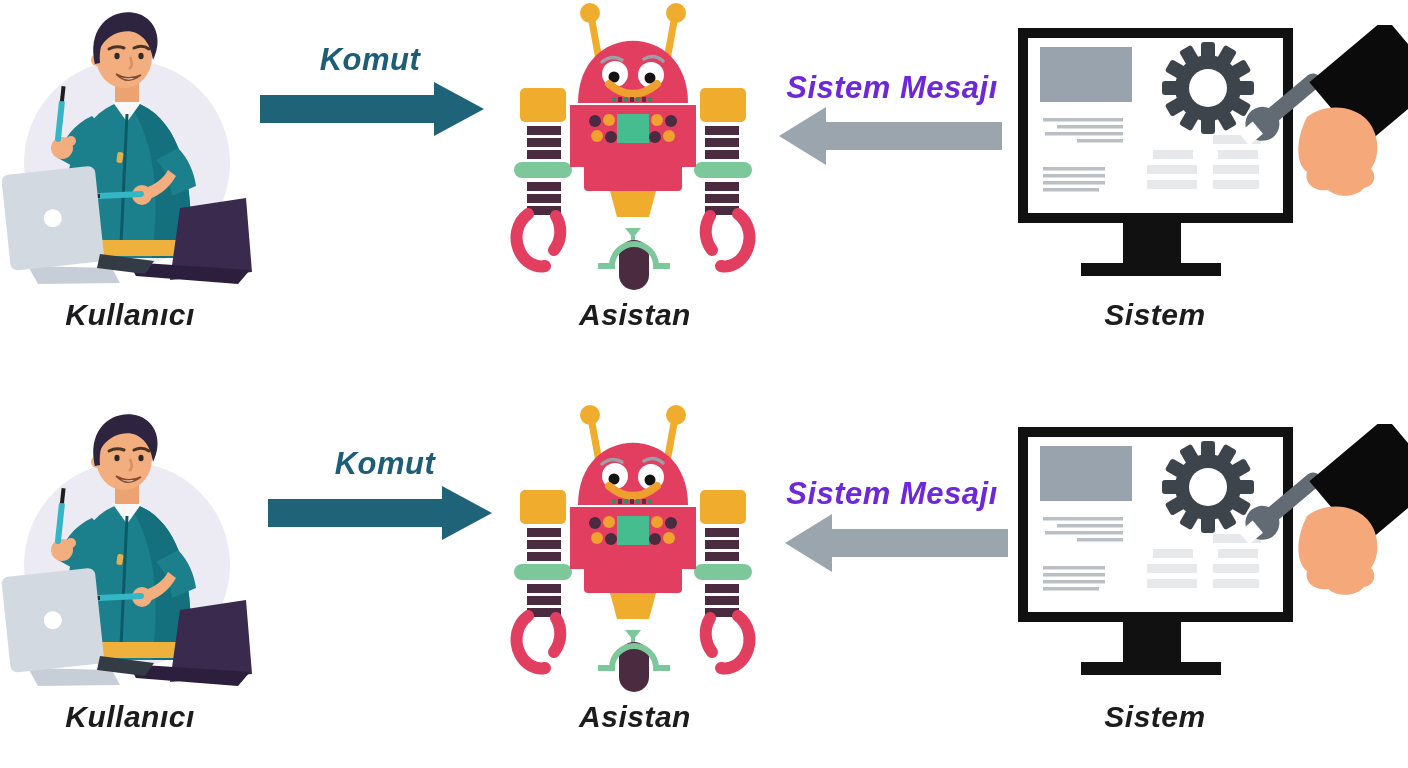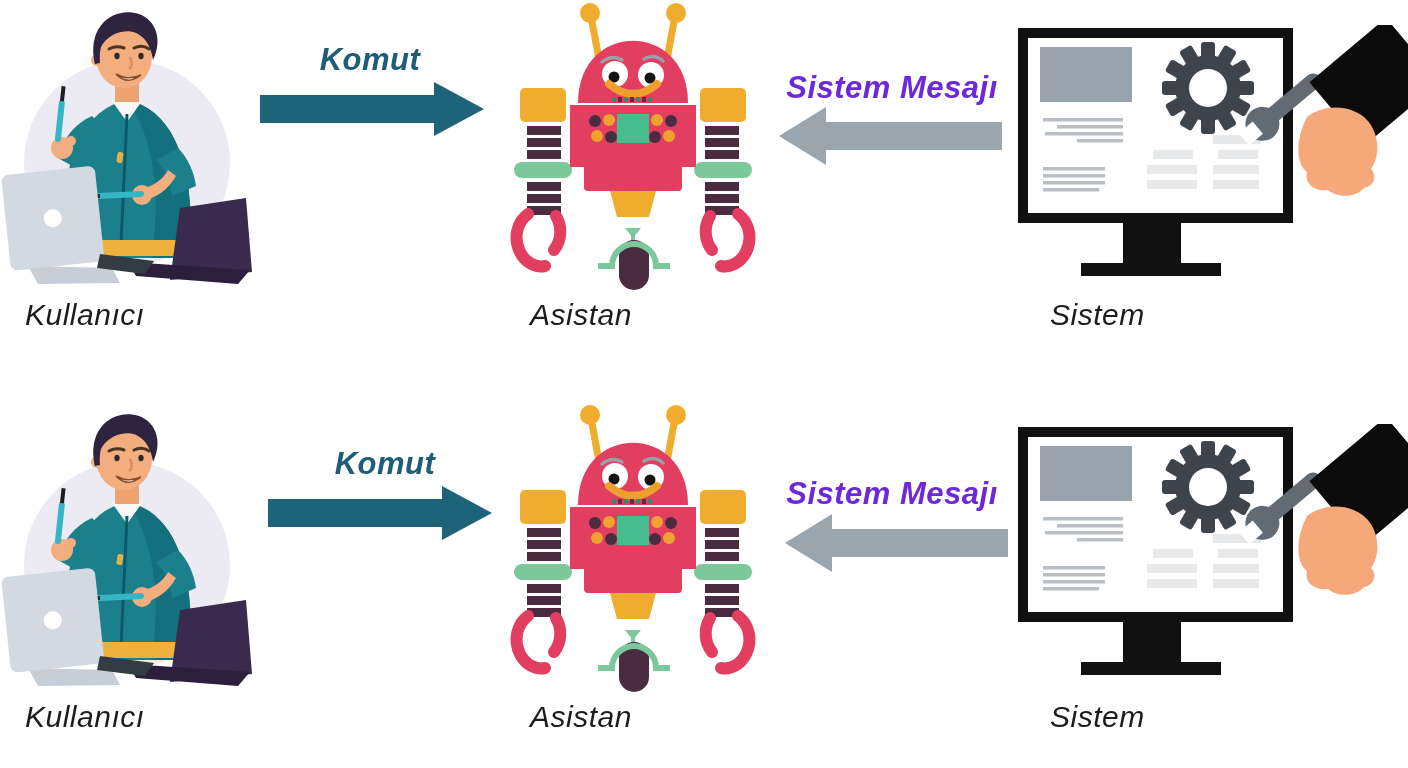--- a/index.html
+++ b/index.html
@@ -5,22 +5,22 @@
   html,body{margin:0;padding:0;background:#ffffff;}
   #canvas{
     position:relative;width:1408px;height:768px;overflow:hidden;
     background:#ffffff;font-family:"Liberation Sans",sans-serif;
   }
   .row{position:absolute;left:0;width:1116px;height:345px;}
   .row.r0{top:0;}
   .row.r1{top:402px;}
   .abs{position:absolute;}
   .node-label{
-    position:absolute;top:298px;width:210px;
-    font-size:30px;font-weight:normal;font-style:italic;color:#1c1c1e;
+    position:absolute;top:298px;width:210px;text-align:center;
+    font-size:30px;font-weight:bold;font-style:italic;color:#1c1c1e;
     letter-spacing:0.5px;
   }
   .arrow-label{
     position:absolute;width:220px;text-align:center;
     font-size:31px;font-weight:bold;font-style:italic;letter-spacing:0.5px;
   }
   .arrow-label.cmd{color:#1d5d78;}
   .arrow-label.sys{color:#6d28d9;}
   svg{display:block;}
 </style>

